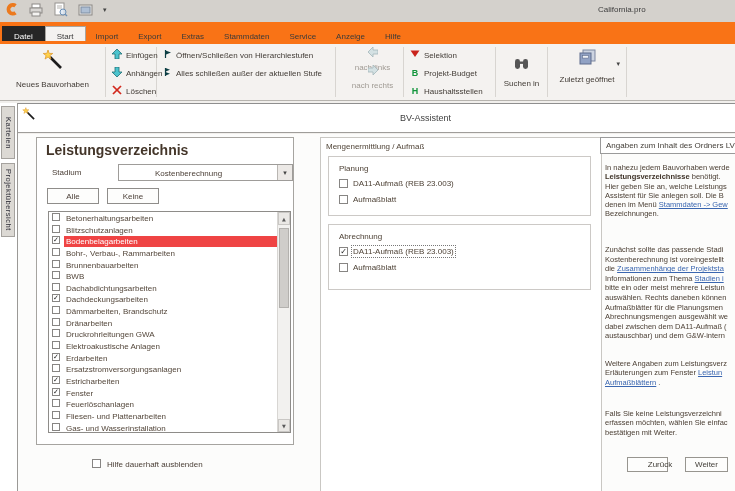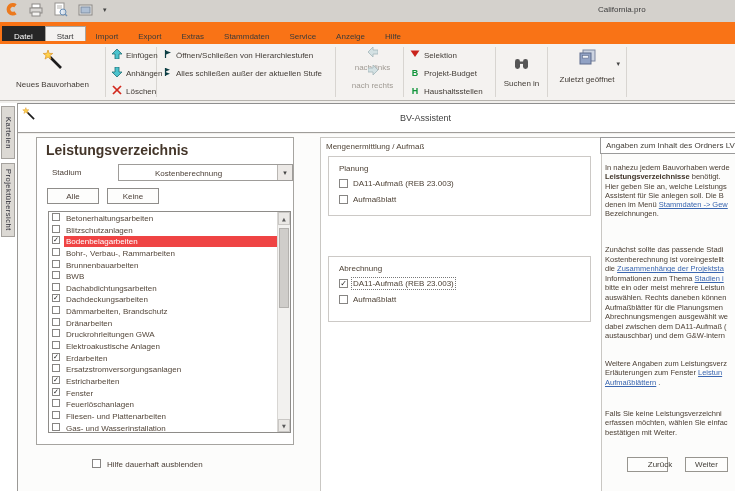--- a/index.html
+++ b/index.html
@@ -65,21 +65,21 @@
   .sbar{position:absolute;right:0;top:0;width:13px;height:100%;background:#f2f1ef;border-left:1px solid #d8d6d3;}
   .sbtn{position:absolute;left:0;width:12px;height:13px;background:#eae8e5;border:1px solid #c9c7c4;color:#5a5a5a;font-size:5px;display:flex;align-items:center;justify-content:center;font-family:"DejaVu Sans",sans-serif;}
   .sbtn.up{top:0;} .sbtn.down{bottom:0;}
   .sthumb{position:absolute;left:1px;top:16px;width:10px;height:80px;background:#cfcdca;border:1px solid #b3b1ae;}
 
   
   .mid-box{position:absolute;left:320px;top:137px;width:282px;height:364px;border:1px solid #c9c7c3;background:#fff;}
   .mid-title{position:absolute;left:5px;top:4px;font-size:8px;color:#504437;}
   .gbox{position:absolute;left:7px;width:263px;border:1px solid #ccc9c6;background:#fff;}
   .gbox.planung{top:18px;height:60px;}
-  .gbox.abrechnung{top:86px;height:66px;margin-top:32px;}
+  .gbox.abrechnung{top:86px;height:66px;}
   .gtitle{font-size:8px;color:#4e4236;margin:7px 0 6px 10px;}
   .mrow{display:flex;align-items:center;gap:5px;margin:0 0 7px 10px;}
   .mlabel{font-size:8px;color:#4e4236;white-space:nowrap;}
   .mlabel.focus{outline:1px dotted #777;outline-offset:1px;}
 
   
   .help-header{position:absolute;left:600px;top:137px;width:150px;height:17px;border:1px solid #9a9a9a;background:#fff;font-size:8px;color:#45403a;padding:3px 0 0 5px;white-space:nowrap;overflow:hidden;}
   .help-text{position:absolute;left:605px;top:0;width:200px;}
   .hpara{position:absolute;left:0;width:200px;}
   .hp0{top:163px;} .hp1{top:245px;} .hp2{top:359px;} .hp3{top:409px;}

